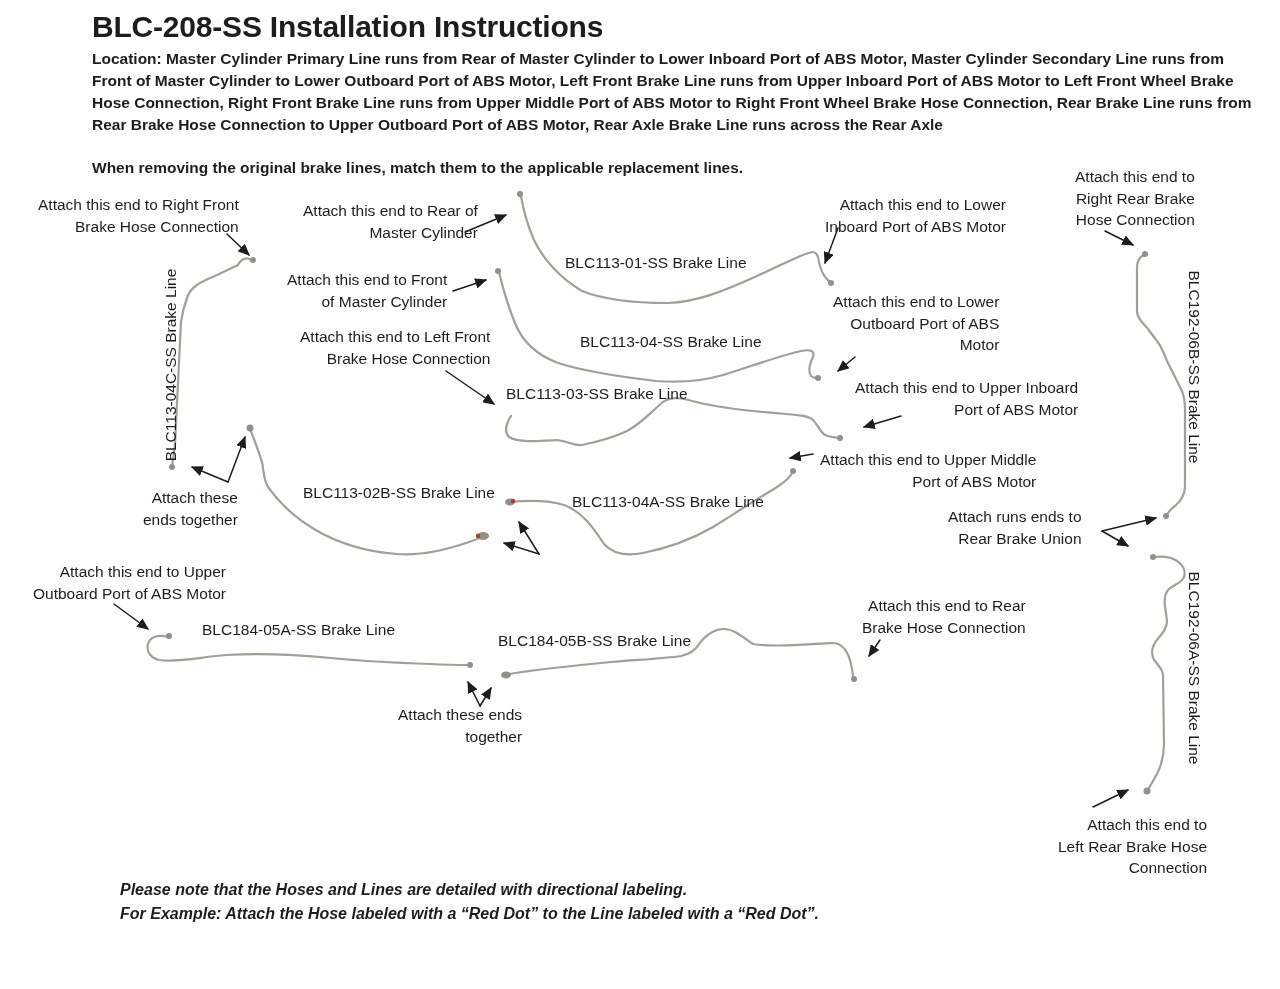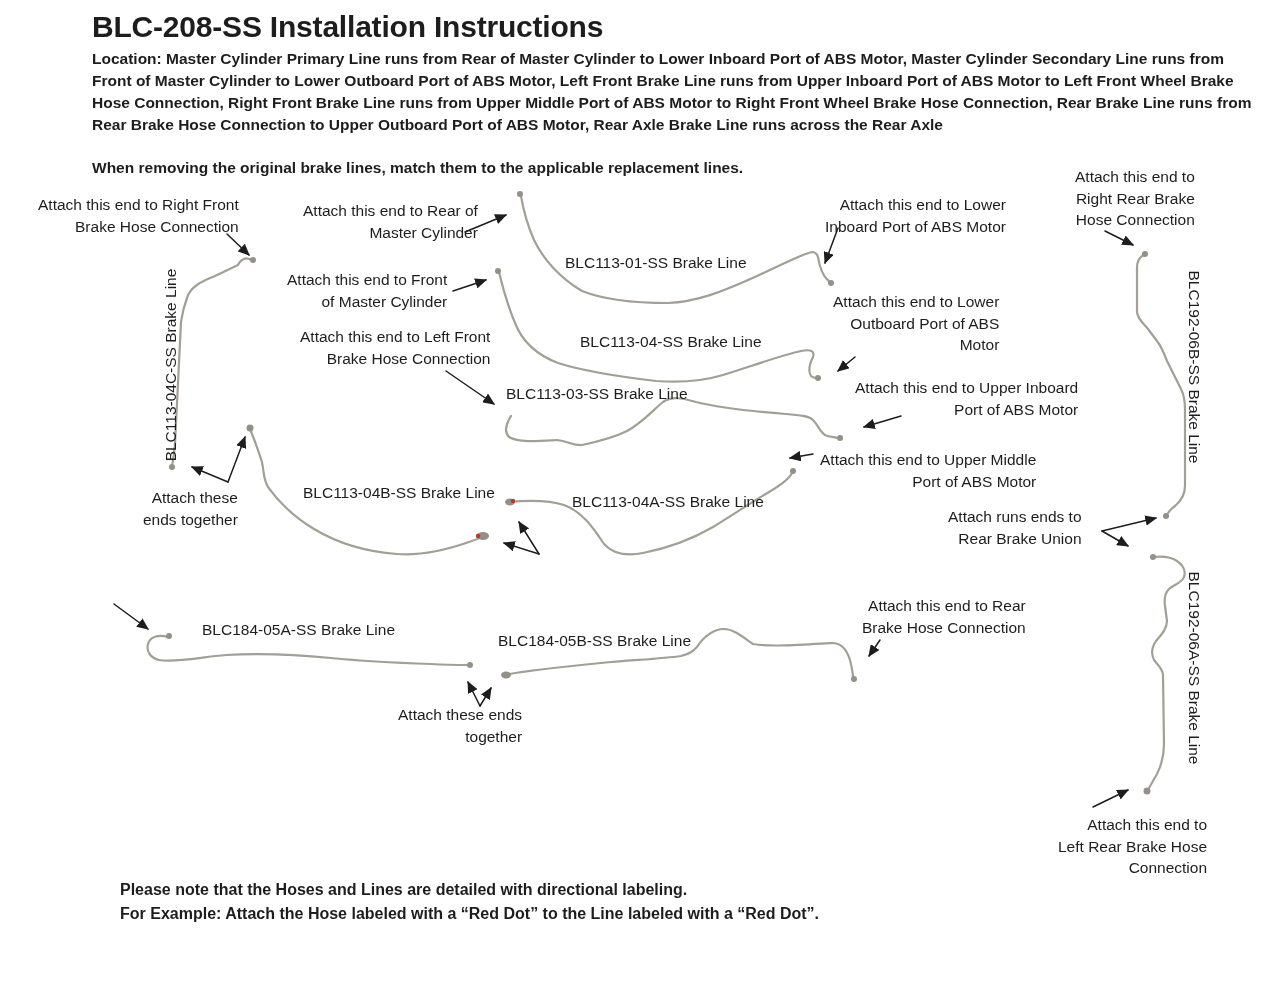--- a/index.html
+++ b/index.html
@@ -9,21 +9,21 @@
   }
   #canvas{position:absolute;inset:0;width:1046px;height:989px;}
   svg#lines-layer{position:absolute;left:0;top:0;z-index:1;}
   .txt{position:absolute;z-index:2;white-space:nowrap;}
   .doc-title{font-size:30px;font-weight:bold;letter-spacing:-0.2px;}
   .para{font-size:15.5px;font-weight:bold;line-height:22px;}
   .bold-note{font-size:15.5px;font-weight:bold;}
   .callout{font-size:15.5px;line-height:21.5px;text-align:right;}
   .part{font-size:15.5px;}
   .vert{transform-origin:center center;}
-  .footer-note{font-size:16px;font-weight:bold;line-height:24px;}
+  .footer-note{font-size:16px;font-weight:bold;line-height:24px;font-style:italic;}
 </style>
 </head>
 <body>
 
 <div id="canvas">
 
   <svg id="lines-layer" width="1280" height="989" viewBox="0 0 1280 989">
     <defs>
       <marker id="ah" markerWidth="8" markerHeight="7" refX="7.2" refY="3.5" orient="auto" markerUnits="strokeWidth">
         <path d="M0,0 L8,3.5 L0,7 Z" fill="#1d1d1d"></path>
@@ -144,38 +144,42 @@
     <div>Port of ABS Motor</div>
   </div>
   <div class="txt callout" style="left:143px;top:487px">
     <div>Attach these</div>
     <div>ends together</div>
   </div>
   <div class="txt callout" style="left:948px;top:506px">
     <div>Attach runs ends to</div>
     <div>Rear Brake Union</div>
   </div>
+  <div class="txt callout" style="left:33px;top:561px">
+    <div>Attach this end to Upper</div>
+    <div>Outboard Port of ABS Motor</div>
+  </div>
   <div class="txt callout" style="left:862px;top:595px">
     <div>Attach this end to Rear</div>
     <div>Brake Hose Connection</div>
   </div>
   <div class="txt callout" style="left:398px;top:704px">
     <div>Attach these ends</div>
     <div>together</div>
   </div>
   <div class="txt callout" style="left:1058px;top:814px">
     <div>Attach this end to</div>
     <div>Left Rear Brake Hose</div>
     <div>Connection</div>
   </div>
 
   <div class="txt part" style="left:565px;top:254px">BLC113-01-SS Brake Line</div>
   <div class="txt part" style="left:580px;top:333px">BLC113-04-SS Brake Line</div>
   <div class="txt part" style="left:506px;top:385px">BLC113-03-SS Brake Line</div>
-  <div class="txt part" style="left:303px;top:484px">BLC113-04B-SS Brake Line</div>
+  <div class="txt part" style="left:303px;top:484px">BLC113-02B-SS Brake Line</div>
   <div class="txt part" style="left:572px;top:493px">BLC113-04A-SS Brake Line</div>
   <div class="txt part" style="left:202px;top:621px">BLC184-05A-SS Brake Line</div>
   <div class="txt part" style="left:498px;top:632px">BLC184-05B-SS Brake Line</div>
   <div class="txt part vert" style="left:171px;top:365px;transform:translate(-50%,-50%) rotate(-90deg)">BLC113-04C-SS Brake Line</div>
   <div class="txt part vert" style="left:1194px;top:367px;transform:translate(-50%,-50%) rotate(90deg)">BLC192-06B-SS Brake Line</div>
   <div class="txt part vert" style="left:1194px;top:668px;transform:translate(-50%,-50%) rotate(90deg)">BLC192-06A-SS Brake Line</div>
 
   <div class="txt footer-note" style="left:120px;top:878px">
     <div>Please note that the Hoses and Lines are detailed with directional labeling.</div>
     <div>For Example: Attach the Hose labeled with a “Red Dot” to the Line labeled with a “Red Dot”.</div>

